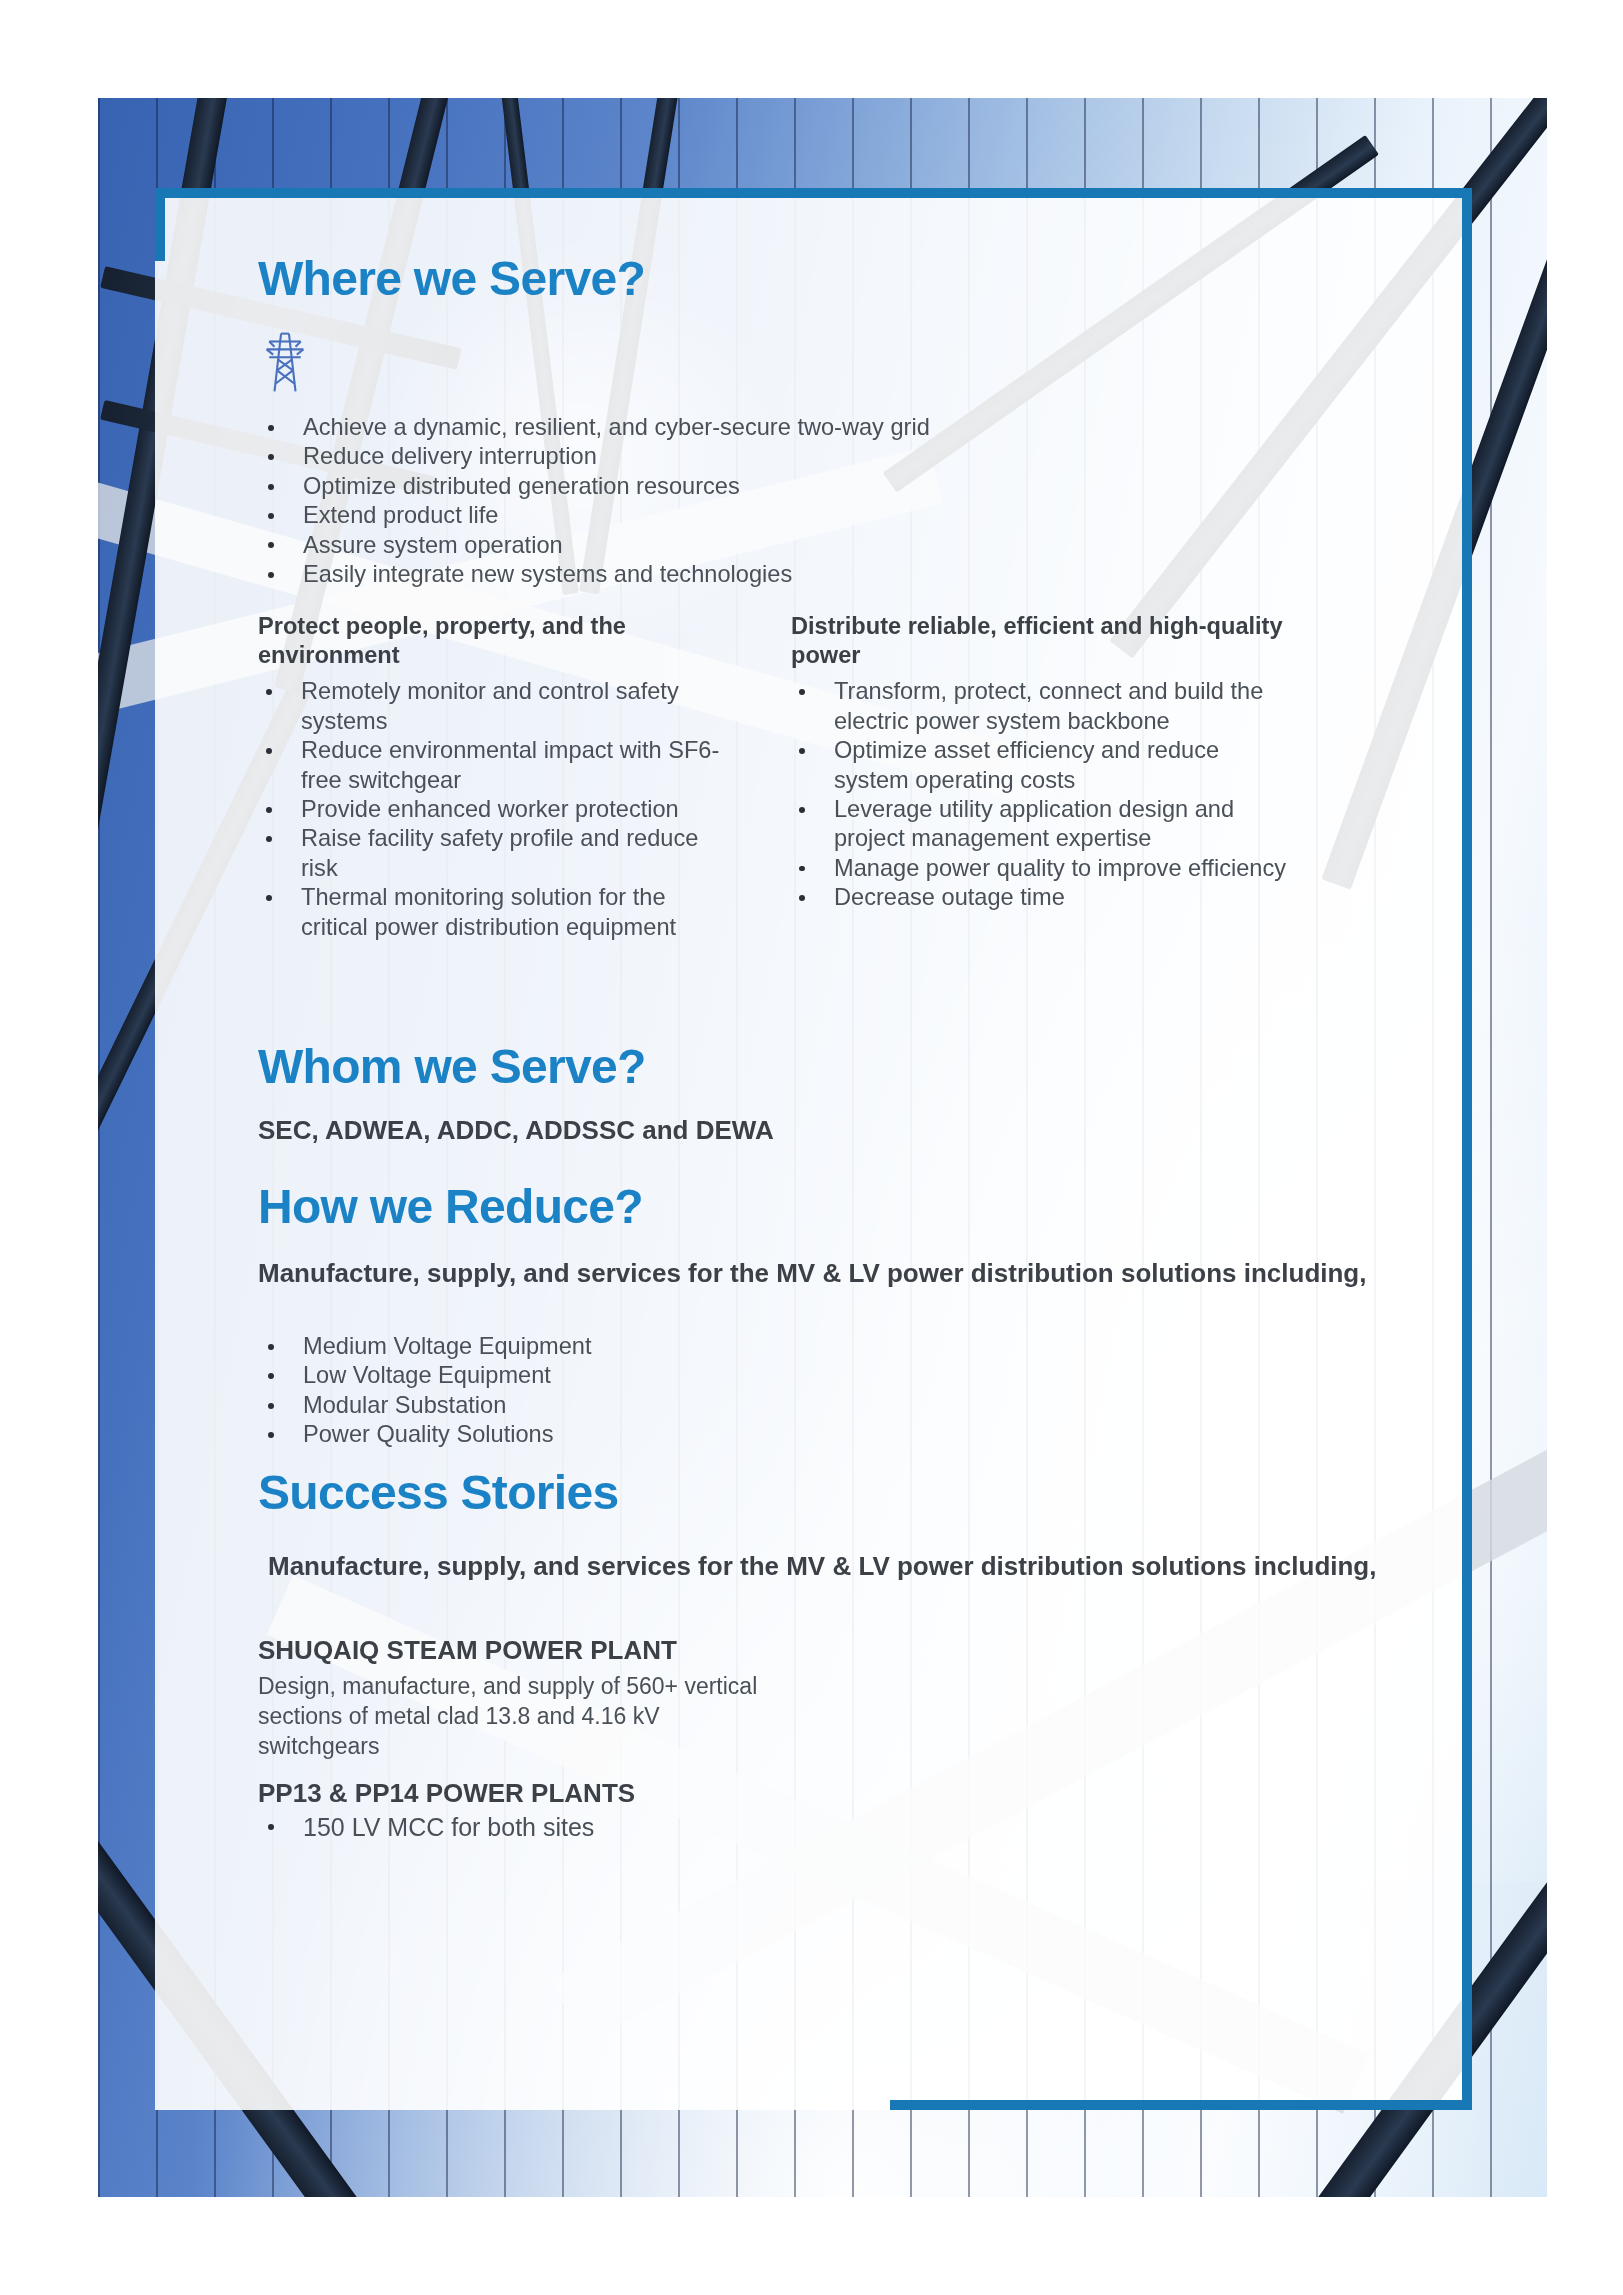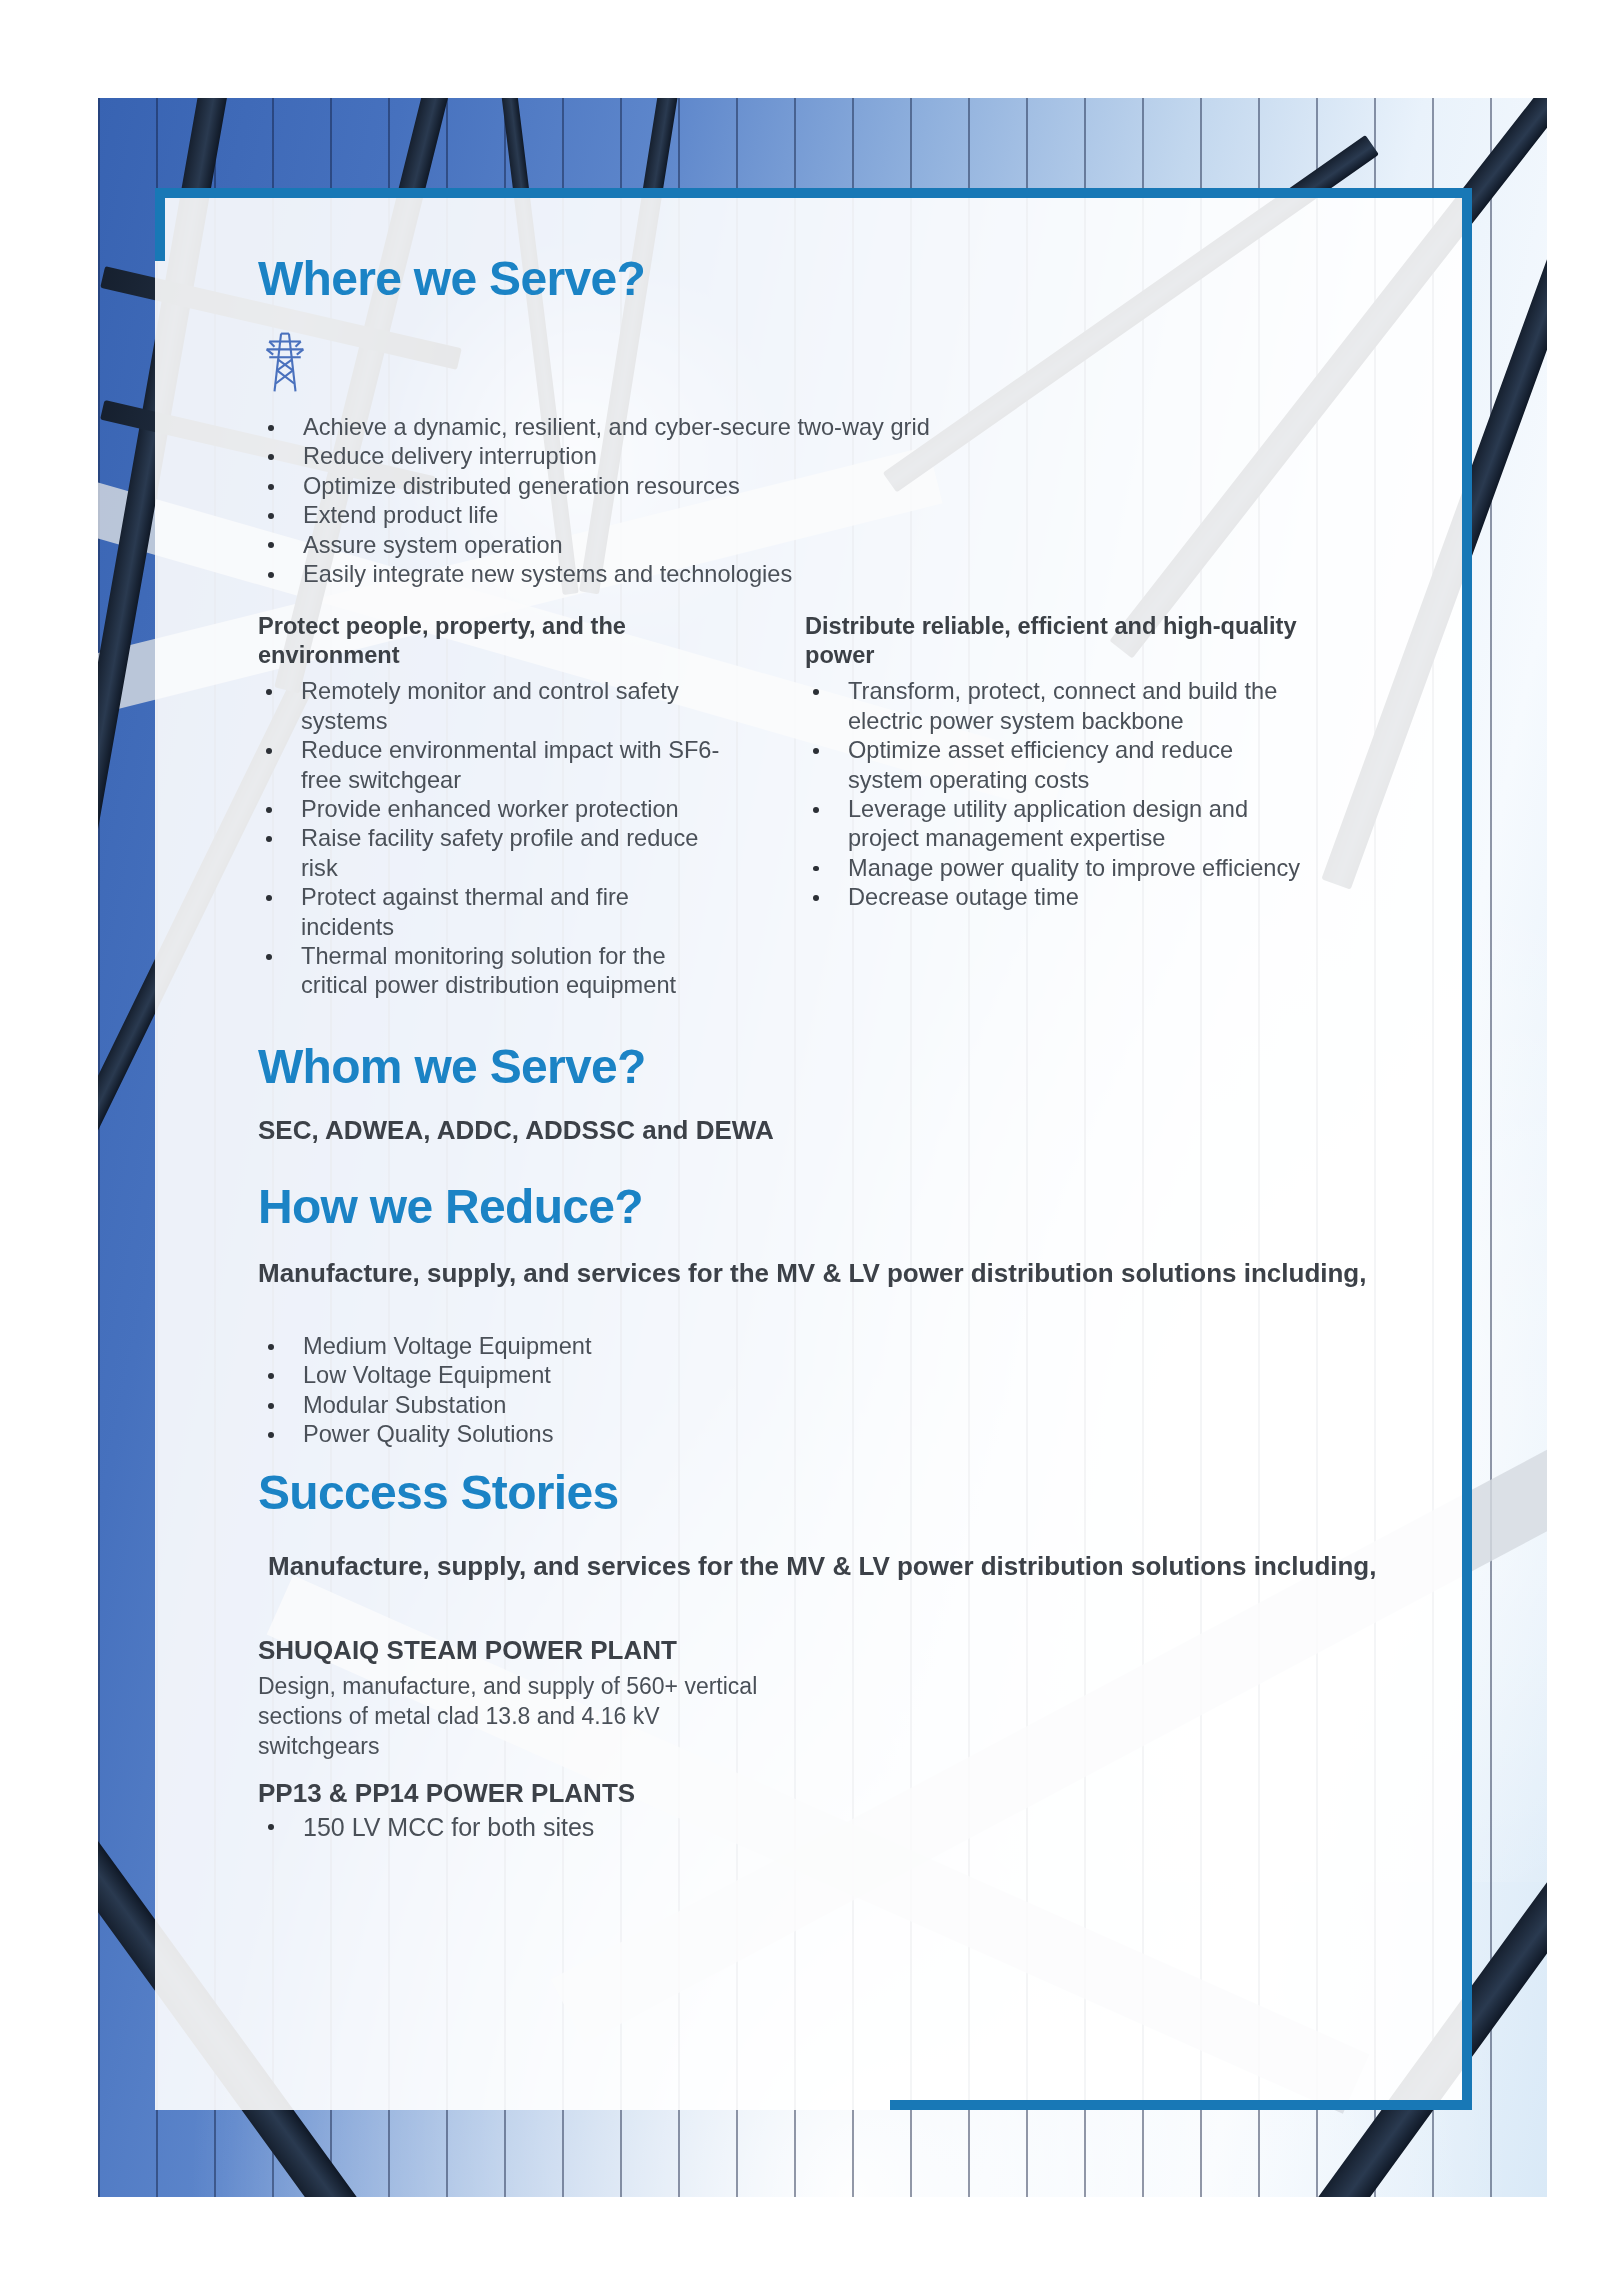--- a/index.html
+++ b/index.html
@@ -33,21 +33,21 @@
   .lead-big{font-size:37px;font-weight:bold;color:#0d0f12;letter-spacing:-0.7px;}
   .lead-small{font-size:25px;font-weight:bold;color:#42474d;}
   .blist{list-style:none;margin:0;padding:0;}
   .blist li{position:relative;padding-left:43px;font-size:23.6px;line-height:29.4px;color:#4a5058;}
   .blist li::before{content:"";position:absolute;left:7.9px;top:11.8px;width:5.9px;height:5.9px;
                     border-radius:50%;background:#2c3036;}
   .colhead{font-size:23.6px;line-height:29.4px;font-weight:bold;color:#3b4046;margin:0 0 6.5px 0;}
   .boldtext{font-size:26px;font-weight:bold;color:#3c4148;}
   .leadpara{font-size:26px;line-height:34px;font-weight:bold;color:#3c4148;}
   .storybody{font-size:23px;line-height:30px;color:#4a5058;}
-  .cols{display:flex;gap:43px;}
+  .cols{display:flex;gap:29px;}
 </style>
 </head>
 <body>
 
 <div class="page">
 
   <div class="photo">
     <div class="cloud a"></div>
     <div class="cloud b"></div>
     <div class="cloud c"></div>
@@ -110,21 +110,20 @@
     </ul>
 
     <div class="cols abs" style="left:103px;top:424px;">
       <div style="width:504px;">
         <div class="colhead" style="width:419px;">Protect people, property, and the environment</div>
         <ul class="blist" style="width:462px;">
           <li>Remotely monitor and control safety systems</li>
           <li>Reduce environmental impact with SF6-free switchgear</li>
           <li>Provide enhanced worker protection</li>
           <li>Raise facility safety profile and reduce risk</li>
-          <li>Protect against thermal and fire incidents</li>
           <li>Thermal monitoring solution for the critical power distribution equipment</li>
         </ul>
       </div>
       <div style="width:510px;">
         <div class="colhead" style="width:497px;">Distribute reliable, efficient and high-quality power</div>
         <ul class="blist" style="width:504px;">
           <li>Transform, protect, connect and build the electric power system backbone</li>
           <li>Optimize asset efficiency and reduce system operating costs</li>
           <li>Leverage utility application design and project management expertise</li>
           <li>Manage power quality to improve efficiency</li>

